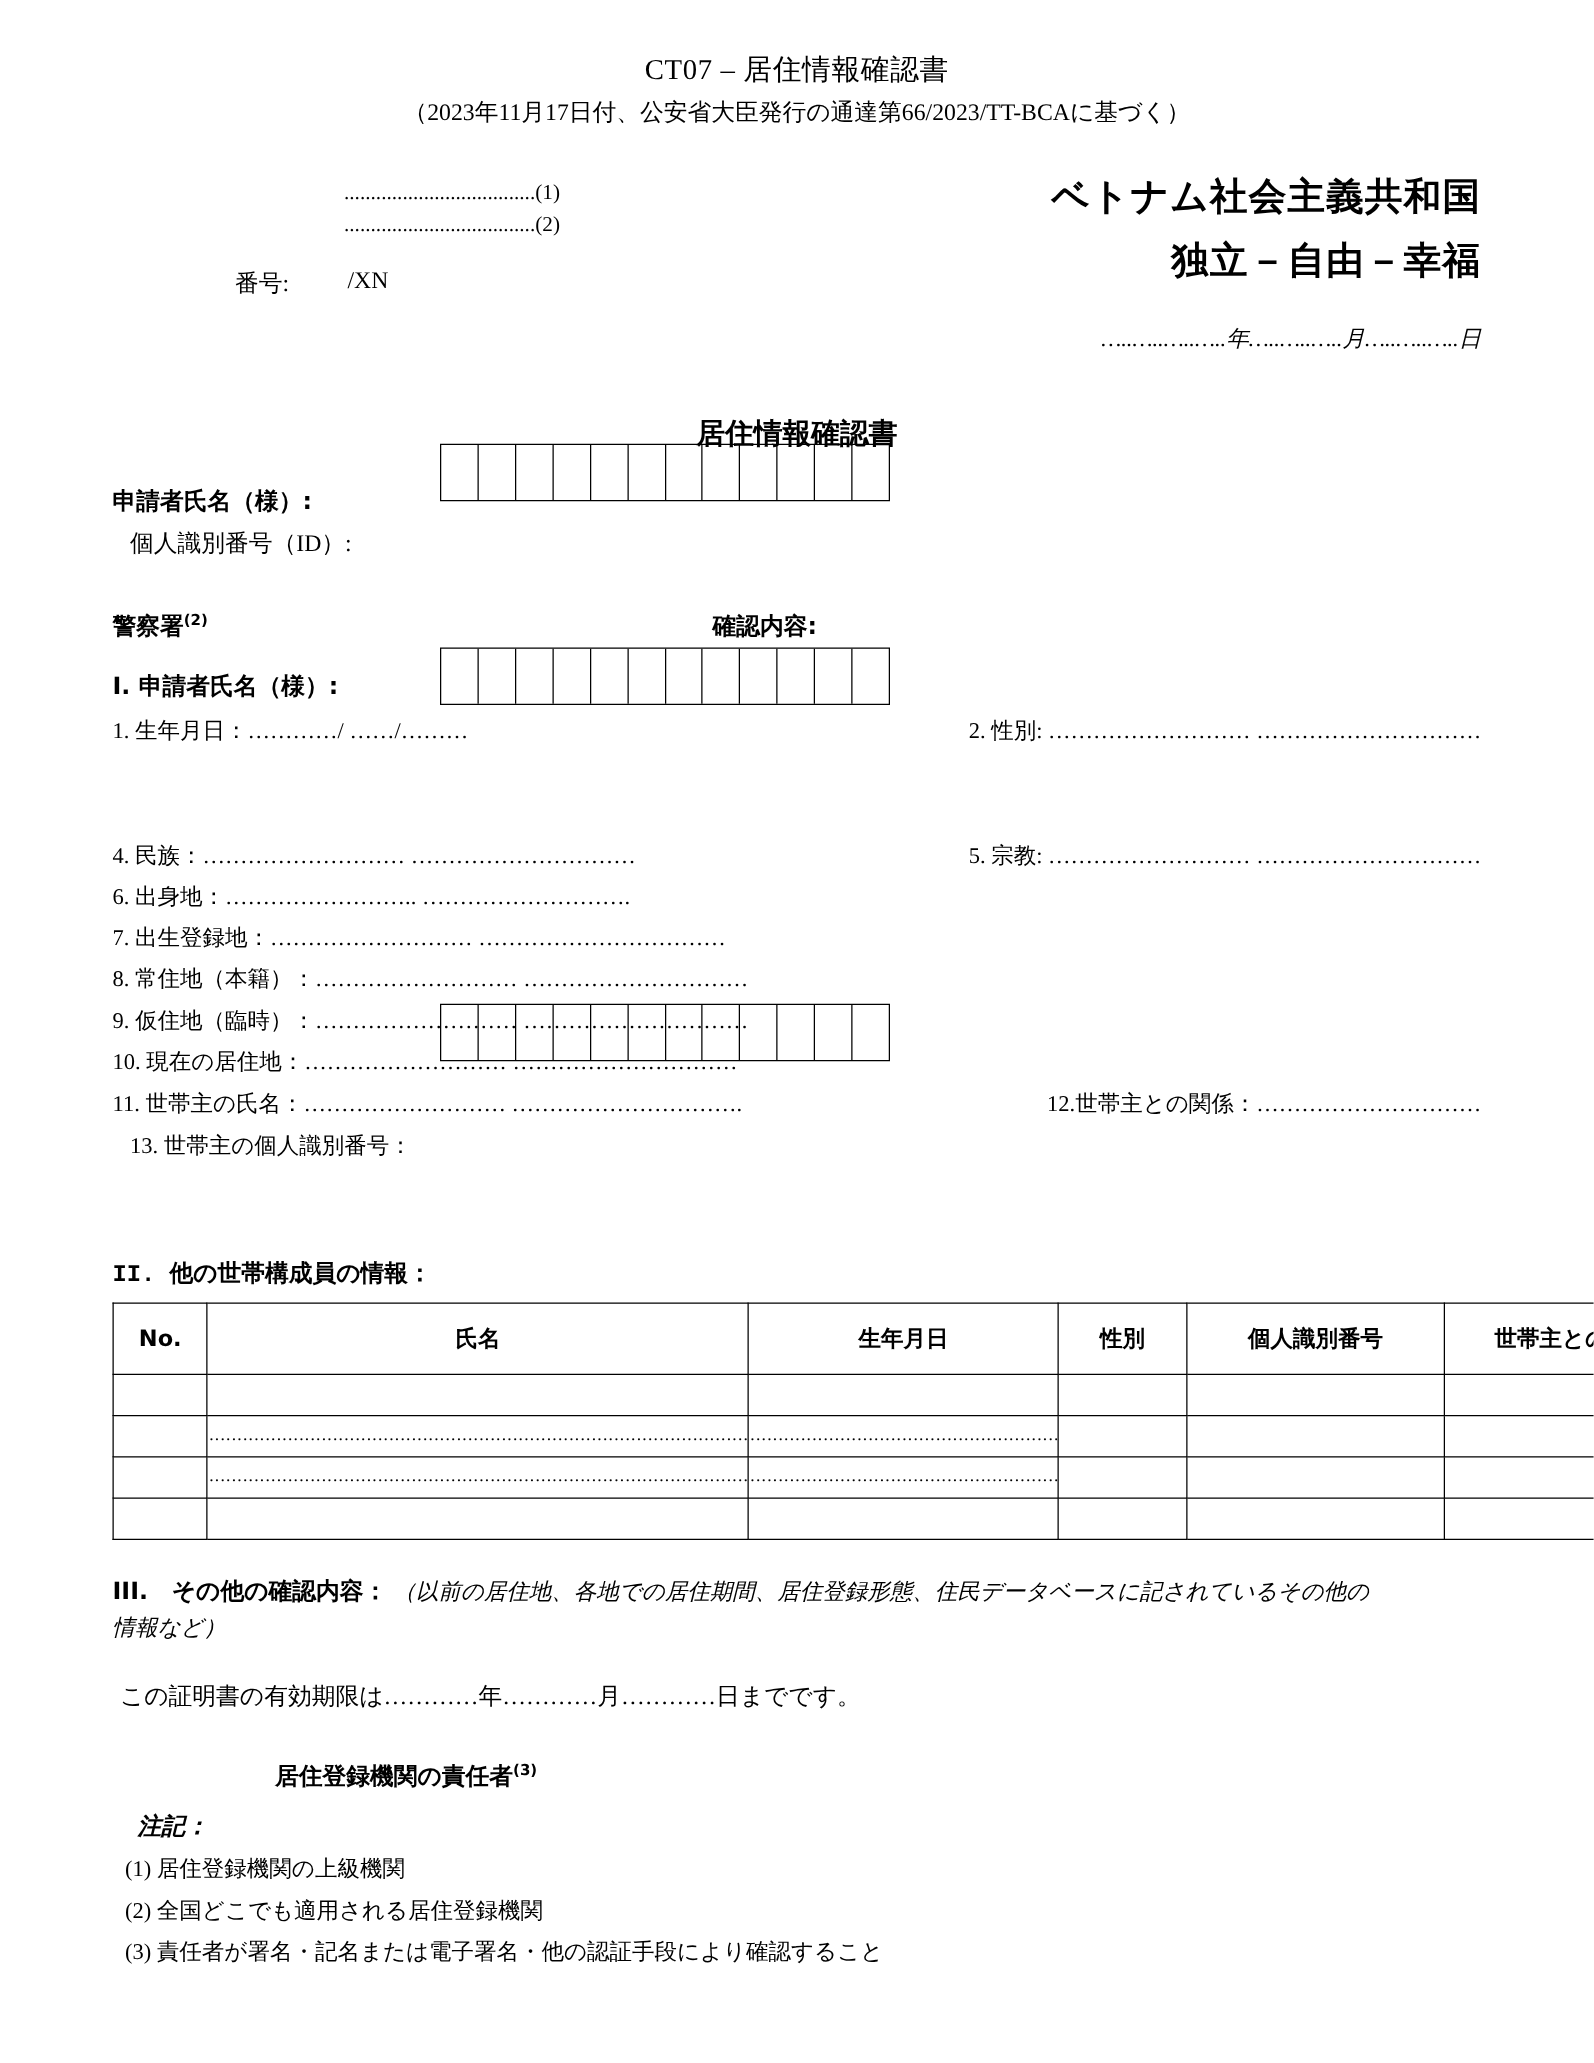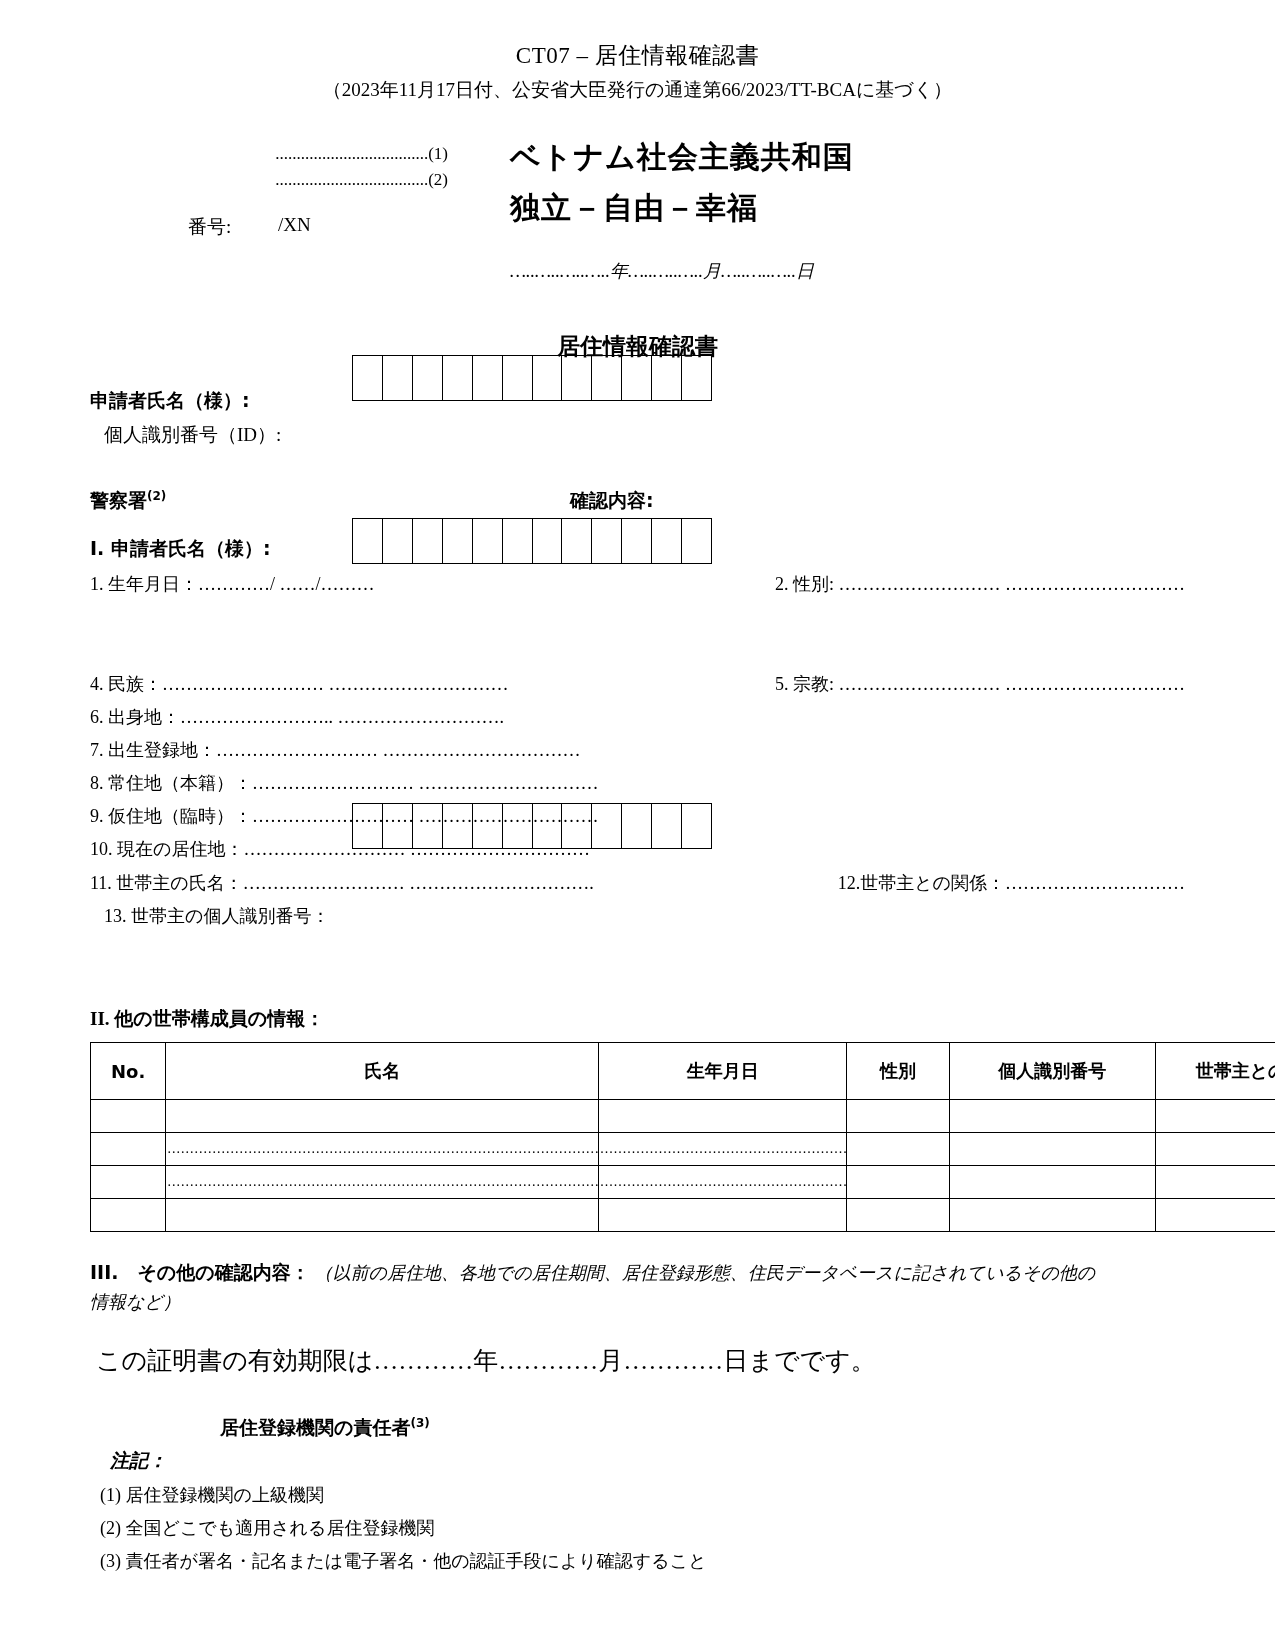--- a/index.html
+++ b/index.html
@@ -57,21 +57,21 @@
     margin-top: 20px;
     font-size: 19px;
     display: flex;
     padding-left: 98px;
   }
   .num-row .label { width: 90px; }
   .num-row .value { }
 
   .top-right {
     flex: 1;
-    text-align: left;
+    text-align: right;
   }
   .country {
     font-size: 30px;
     font-weight: bold;
     letter-spacing: 1px;
     font-family: "DejaVu Sans", sans-serif;
   }
   .motto {
     font-size: 30px;
     font-weight: bold;
@@ -157,21 +157,21 @@
   .gap-big { height: 66px; }
   .gap-mid { height: 54px; }
 
   .line-item { font-size: 18px; margin-top: 9px; white-space: nowrap; }
 
   
   .sec2-head {
     font-weight: bold;
     font-size: 19px;
     margin-top: 24px;
-    font-family: Liberation Serif, serif;
+    font-family: Liberation Mono, monospace;
   }
   table.members {
     border-collapse: collapse;
     width: 1273px;
     margin-top: 10px;
     table-layout: fixed;
   }
   table.members th, table.members td {
     border: 1.4px solid #000;
     height: 30px;
@@ -201,21 +201,21 @@
   }
   .sec3 .ital {
     font-style: italic;
     font-family: "DejaVu Sans", sans-serif;
     font-size: 18px;
   }
   .sec3 .l2 { margin-top: 4px; font-style: italic; font-family: "DejaVu Sans", sans-serif; font-size: 18px; }
 
   .valid-line {
     margin-top: 30px;
-    font-size: 25px;
+    font-size: 19px;
     padding-left: 6px;
   }
   .signer {
     margin-top: 38px;
     text-align: left;
     font-weight: bold;
     font-size: 19px;
     font-family: "DejaVu Sans", sans-serif;
     padding-left: 130px;
   }

